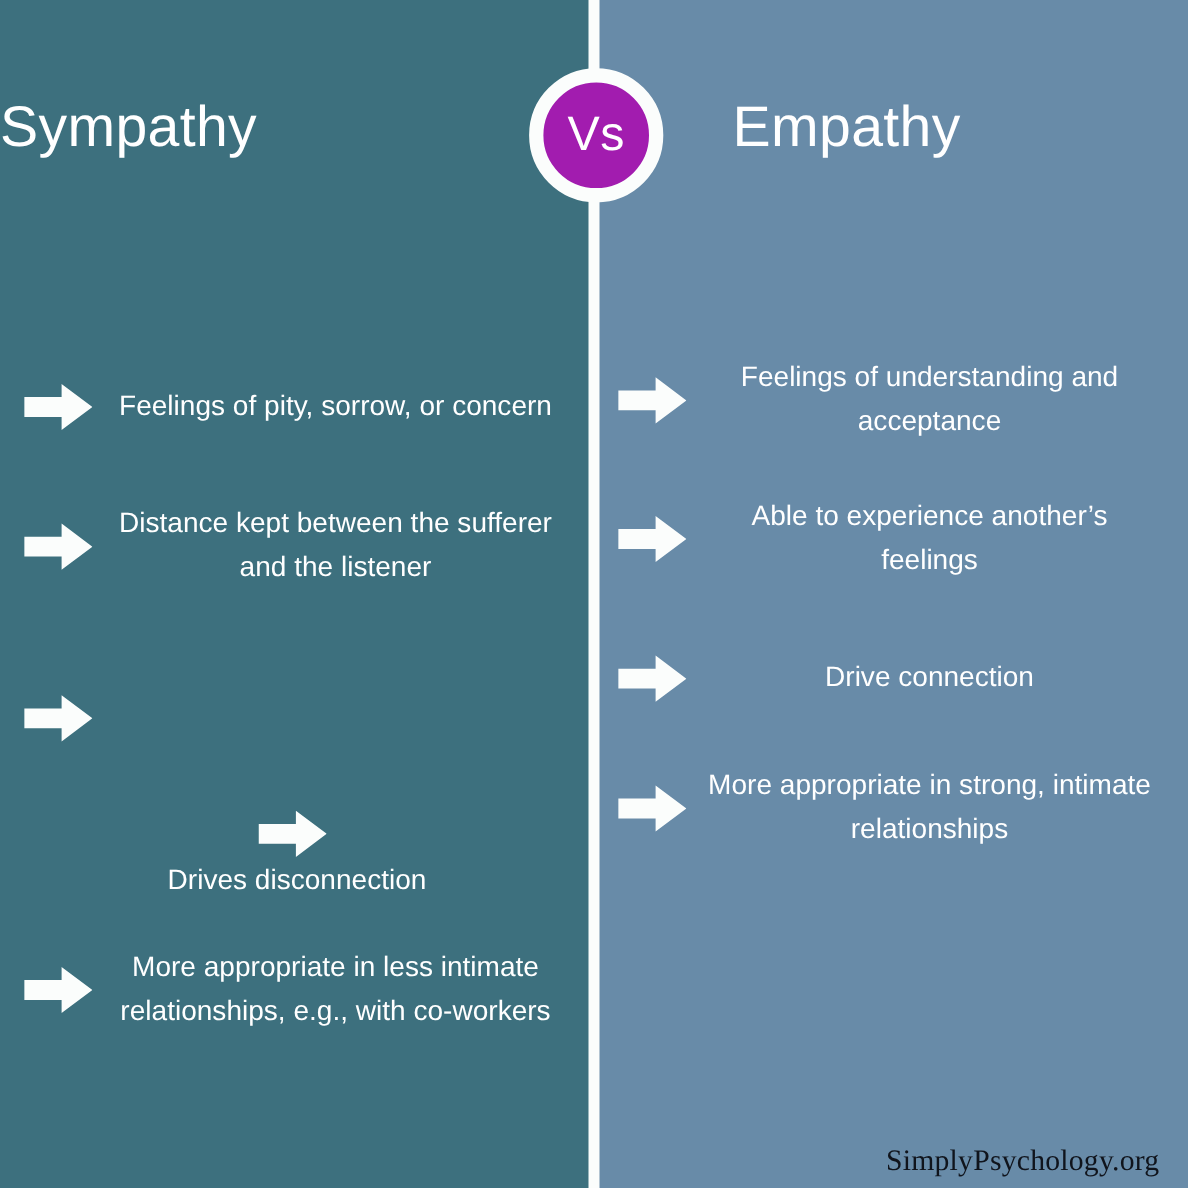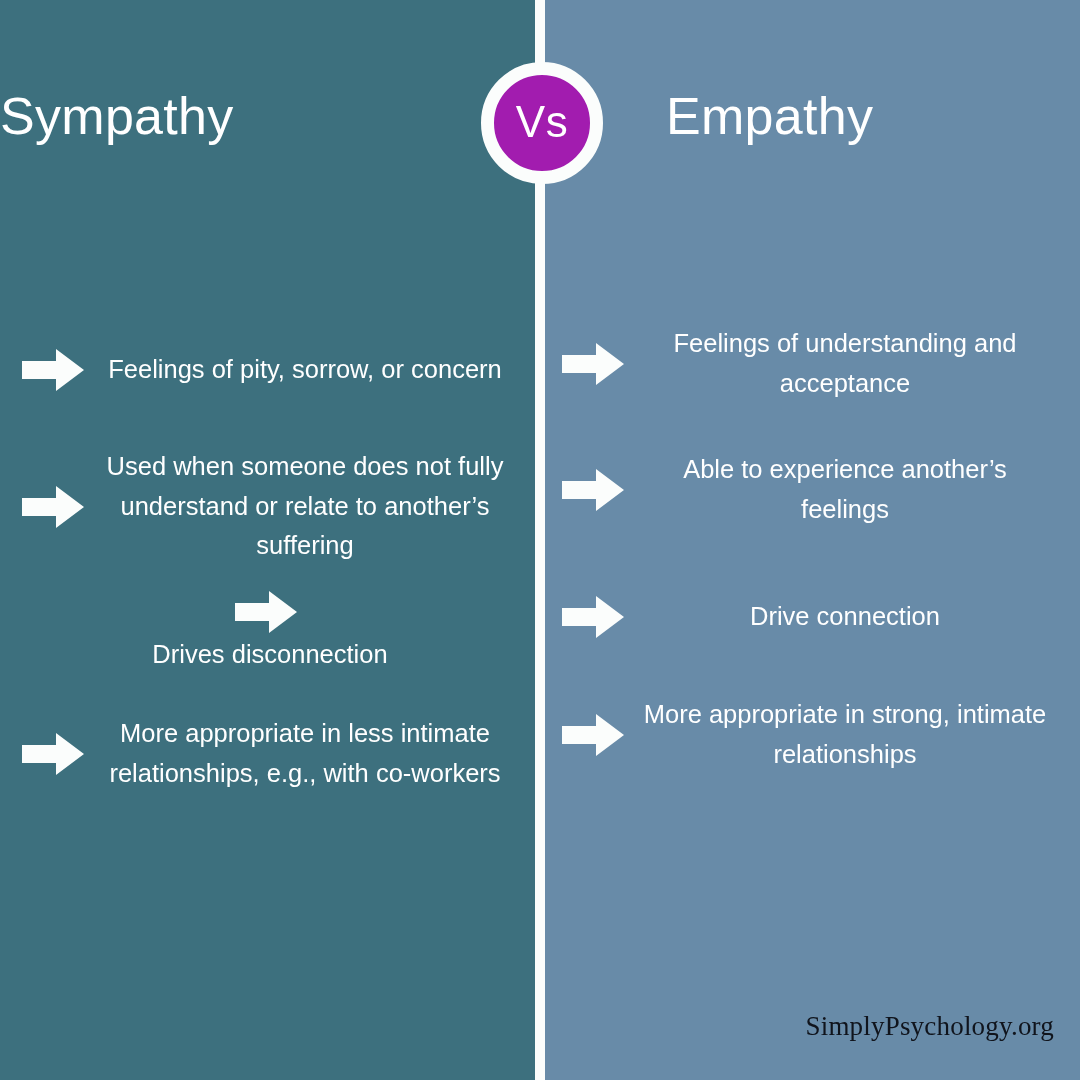--- a/index.html
+++ b/index.html
@@ -106,21 +106,21 @@
   .right-col .b2 { height:158px; }
   .right-col .b3 { height:106px; }
   .right-col .b4 { height:130px; }
 
   .right-col { top:312px; }
 
   
   .brand {
     position:absolute;
     right:26px;
-    bottom:38px;
+    bottom:9px;
     color:#10141c;
     font-family:"Liberation Serif", serif;
     font-size:27px;
     font-weight:400;
     letter-spacing:0.2px;
     white-space:nowrap;
   }
 </style>
 </head>
 <body>
@@ -134,28 +134,35 @@
 
       <div class="bullet b0">
         <span class="bullet-arrow">
           <svg viewBox="0 0 62 46" xmlns="http://www.w3.org/2000/svg" aria-hidden="true">
             <polygon points="0,14 34,14 34,2 62,23 34,44 34,32 0,32" fill="#fbfdfc"></polygon>
           </svg>
         </span>
         <span class="bullet-text">Feelings of pity, sorrow, or concern</span>
       </div>
 
+      <div class="bullet b1">
+        <span class="bullet-arrow">
+          <svg viewBox="0 0 62 46" xmlns="http://www.w3.org/2000/svg" aria-hidden="true">
+            <polygon points="0,14 34,14 34,2 62,23 34,44 34,32 0,32" fill="#fbfdfc"></polygon>
+          </svg>
+        </span>
+        <span class="bullet-text">Distance kept between the sufferer and the listener</span>
+      </div>
 
       <div class="bullet b2">
         <span class="bullet-arrow">
           <svg viewBox="0 0 62 46" xmlns="http://www.w3.org/2000/svg" aria-hidden="true">
             <polygon points="0,14 34,14 34,2 62,23 34,44 34,32 0,32" fill="#fbfdfc"></polygon>
           </svg>
         </span>
-        <span class="bullet-text">Used when someone does not fully understand or relate to another’s suffering</span>
       </div>
 
       <div class="bullet b3">
         <span class="bullet-arrow">
           <svg viewBox="0 0 62 46" xmlns="http://www.w3.org/2000/svg" aria-hidden="true">
             <polygon points="0,14 34,14 34,2 62,23 34,44 34,32 0,32" fill="#fbfdfc"></polygon>
           </svg>
         </span>
         <span class="bullet-text">Drives disconnection</span>
       </div>

